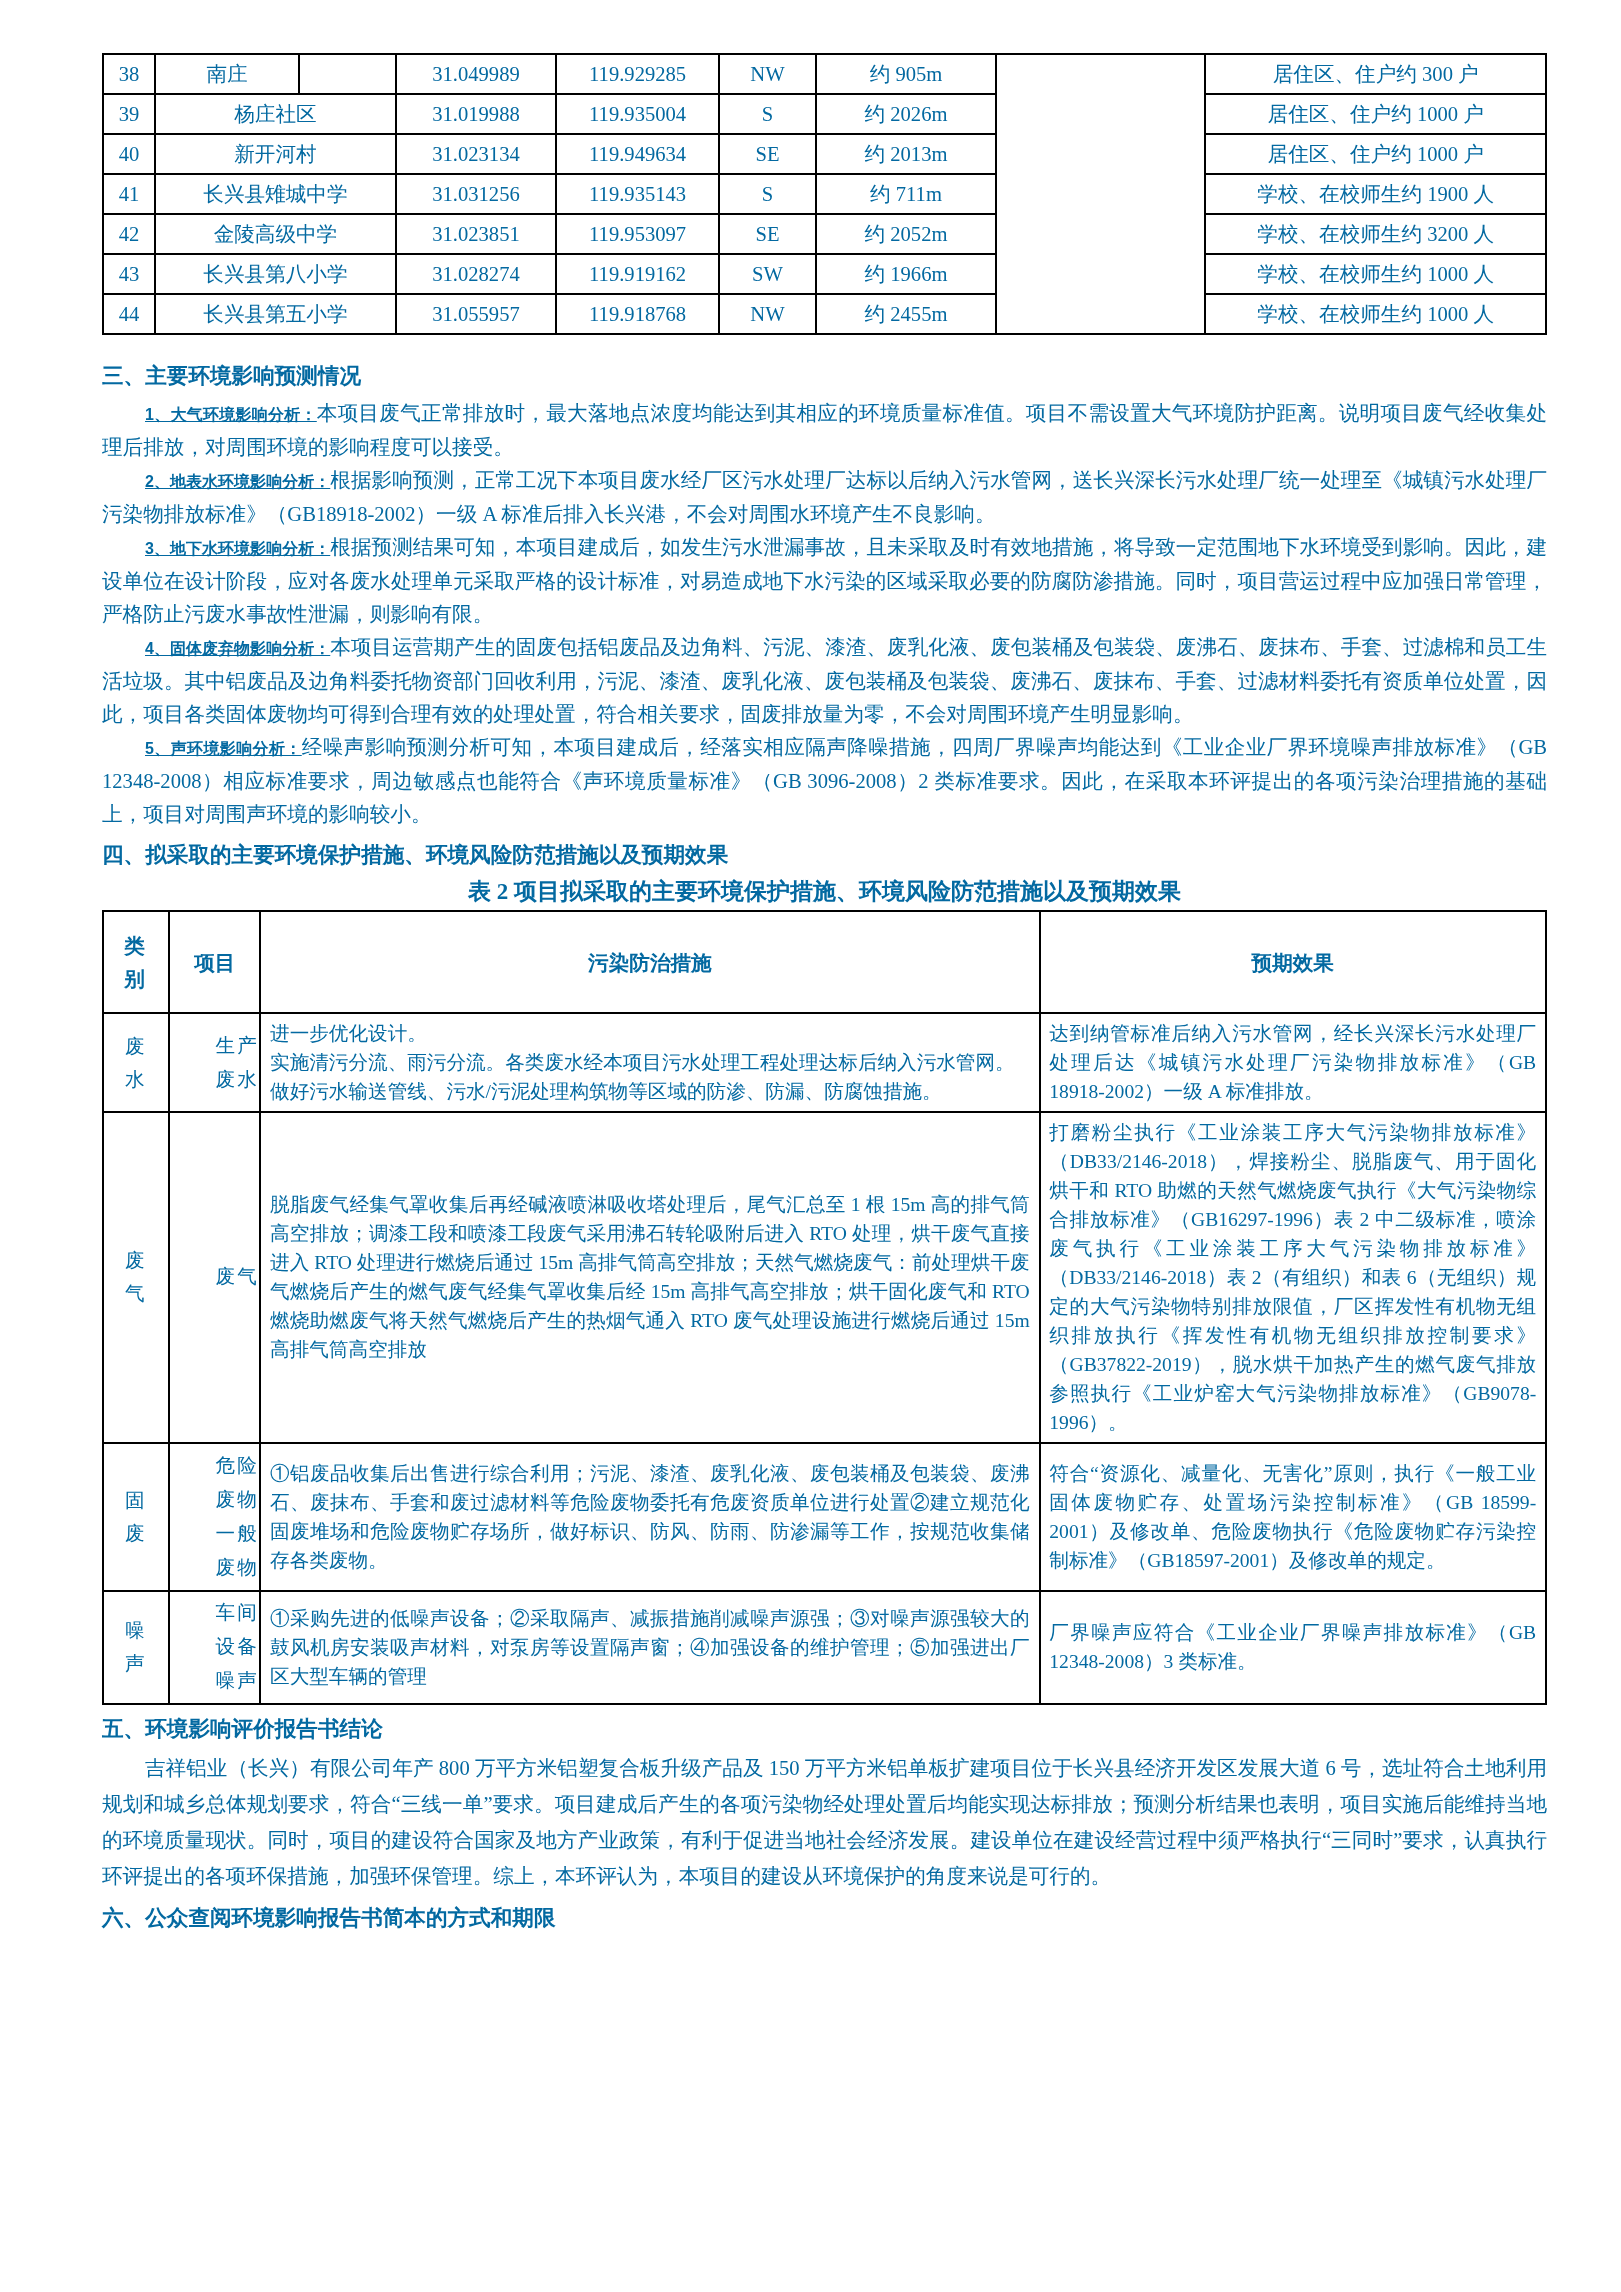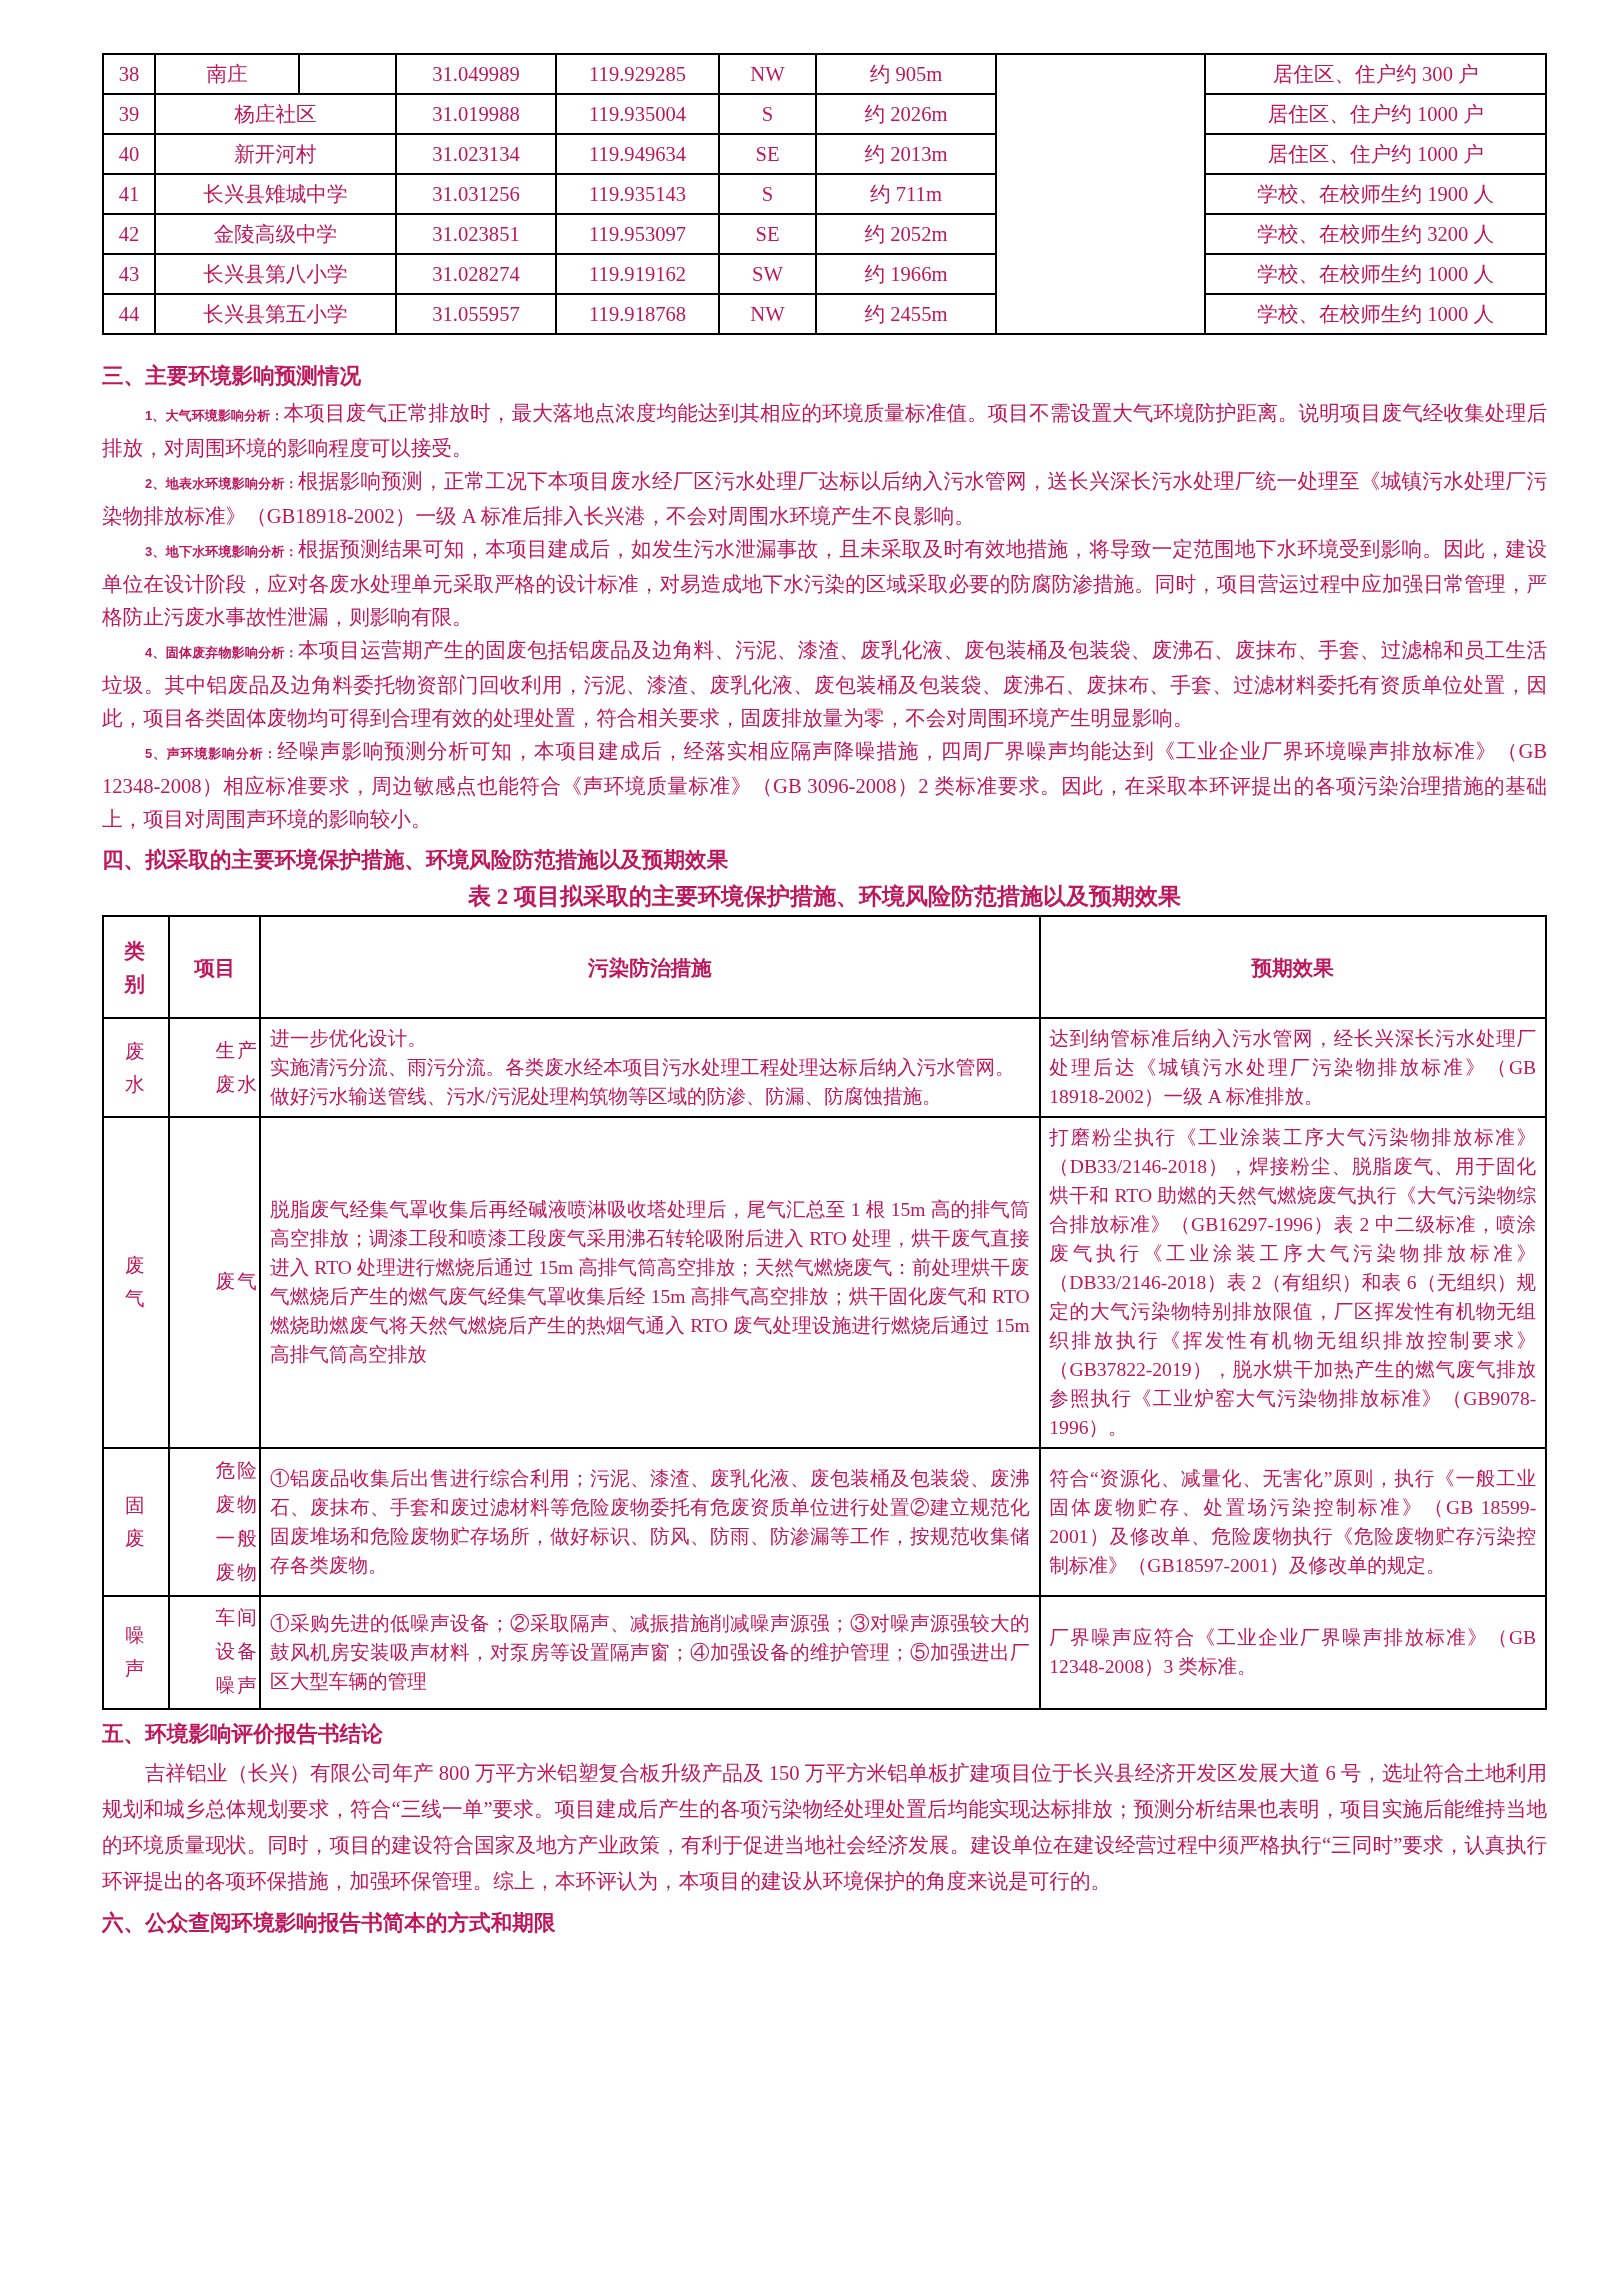--- a/index.html
+++ b/index.html
@@ -1,17 +1,17 @@
 <!DOCTYPE html>
 <html lang="zh"><head>
 <meta charset="utf-8">
 <style>
   html,body { margin:0; padding:0; background:#888; }
   .page {
-    width:1621px; height:2293px; margin:0 auto; background:#fff; color:#be185d;
+    width:1621px; height:2293px; margin:0 auto; background:#fff; color:#0369a1;
     box-sizing:border-box; padding:53px 74px 0 102px; overflow:hidden;
     font-family:"Liberation Serif","DejaVu Serif",serif; font-size:20.6px;
   }
   table { border-collapse:collapse; width:100%; table-layout:fixed; }
   .t1 { border:2.9px solid #000; }
   .t1 td { border:2px solid #000; text-align:center; vertical-align:middle;
            height:38px; padding:0 2px; font-size:20.6px; overflow:hidden; }
   .t2 { border:2.9px solid #000; }
   .t2 th, .t2 td { border:2px solid #000; padding:4.9px 8.8px; font-size:19.6px;
                    line-height:29px; vertical-align:middle; overflow:hidden; }
@@ -23,21 +23,21 @@
   .center { text-align:center; }
   .vtxt  { display:inline-block; width:1.15em; word-break:break-all;
            line-height:33px; text-align:left; }
   .vtxt2 { display:inline-block; width:2.35em; word-break:break-all;
            line-height:34px; letter-spacing:2px;margin-left:35px; }
   .sec-h { font-family:"Liberation Sans","DejaVu Sans",sans-serif; font-weight:700;
            font-size:21.6px; line-height:31px; margin:7.8px 0 5.9px 0; }
   .sec-h-first { margin-top:25px; }
   .para { text-align:justify; text-indent:43px; line-height:33px; margin:0; }
   .para .lead { font-family:"Liberation Sans","DejaVu Sans",sans-serif;
-                font-weight:700; font-size:13px; }
+                font-weight:700; font-size:16px;text-decoration:underline; }
   .para5 { line-height:36px; }
   .caption { font-family:Liberation Serif, serif; font-weight:700;
              font-size:23px; text-align:center; margin:2px 0 3.9px 0; }
 </style>
 </head>
 <body>
 
 <div class="page">
 
   <table class="t1">

